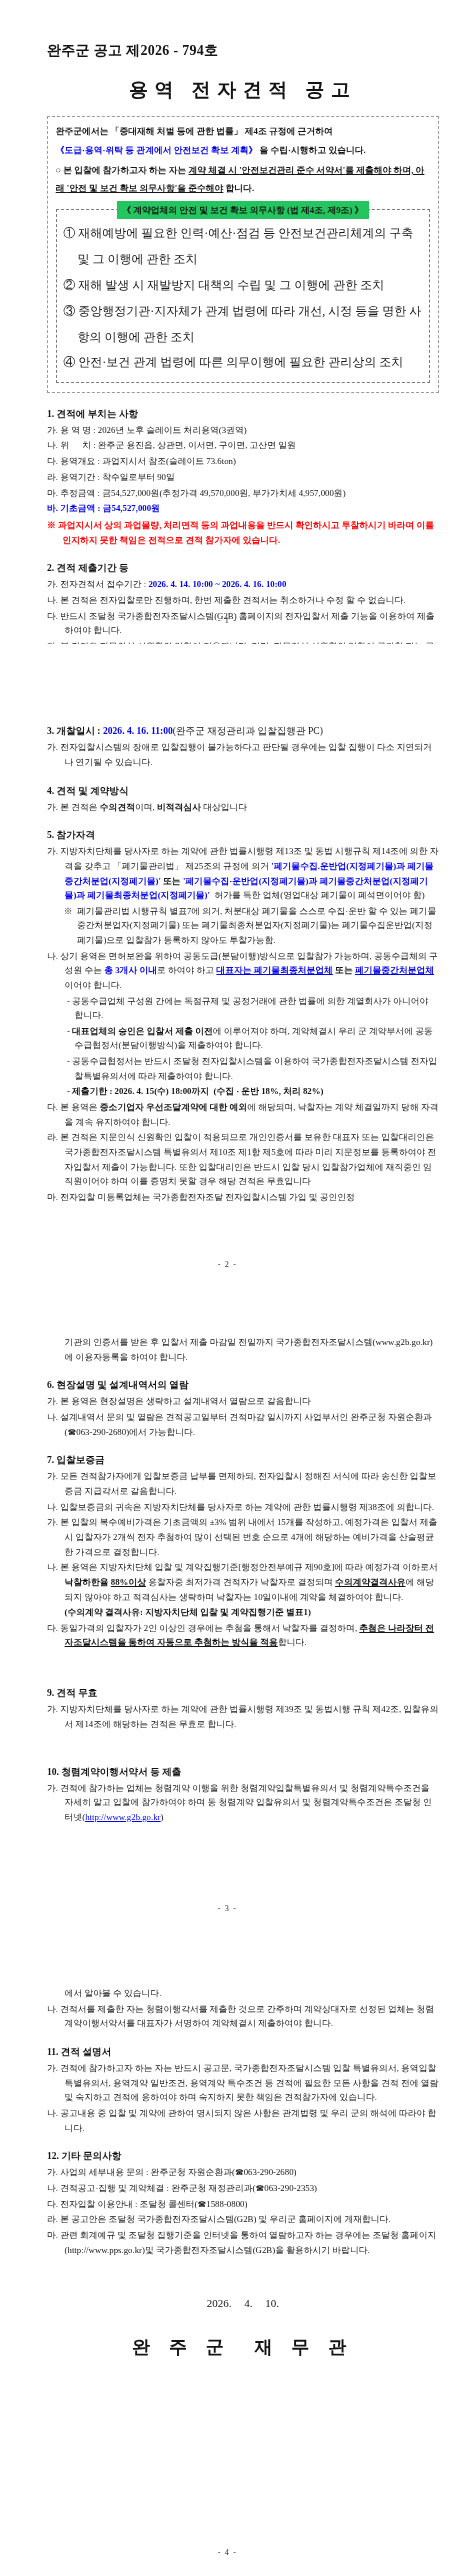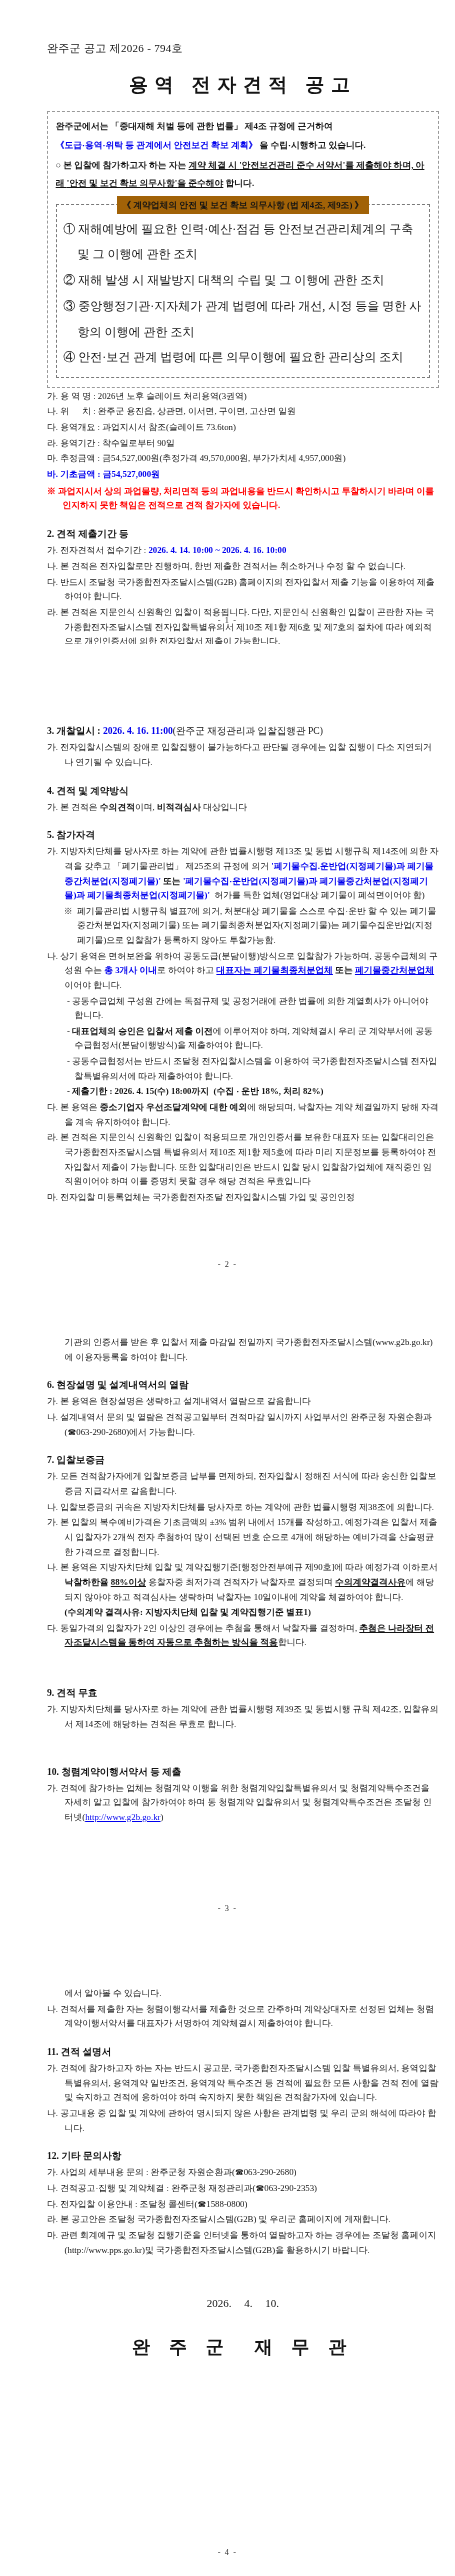--- a/index.html
+++ b/index.html
@@ -6,29 +6,29 @@
   body{width:455px;font-family:"Liberation Serif","DejaVu Serif",serif;color:#141414;}
   #doc{width:455px;background:#fff;}
   .page{position:relative;width:455px;height:644px;box-sizing:border-box;
         padding-left:47px;padding-right:16.5px;overflow:hidden;background:#fff;
         font-size:8.8px;line-height:1.66;}
   .page-1{padding-top:39px;}
   .page-2{padding-top:66px;}
   .page-3{padding-top:47px;}
   .page-4{padding-top:54px;}
 
-  .notice-no{font-size:11px;letter-spacing:0.3px;}
+  .notice-no{font-size:14px;letter-spacing:0.3px;font-weight:bold;}
   .doc-title{text-align:center;font-size:19px;font-weight:bold;letter-spacing:6.6px;margin:12px 0 4.4px;}
 
   .intro-box{border:1.1px dashed #9a9a9a;padding:4.4px 7.7px 8.8px;margin-top:10px;
              font-weight:bold;line-height:2.05;}
   .intro-para{margin:1.1px 0;}
   .obl-box{border:1.1px dashed #7a7a7a;margin-top:12px;padding:0 6.6px 5.5px;}
   .obl-title{display:block;width:max-content;max-width:100%;margin:-8.3px auto 2.2px;
-             background:#a16207;padding:0 5.5px;font-weight:bold;font-size:8.8px;text-align:center;}
+             background:#22c55e;padding:0 5.5px;font-weight:bold;font-size:8.8px;text-align:center;}
   .obl-item{font-size:12px;font-weight:normal;line-height:2.15;padding-left:14.3px;text-indent:-14.3px;}
 
   .sec-h{font-weight:bold;font-size:9.6px;margin-top:13.2px;}
   .li{padding-left:17.6px;text-indent:-17.6px;margin-top:1.1px;white-space:pre-wrap;}
   .cont{padding-left:17.6px;white-space:pre-wrap;}
   .sub{padding-left:27.6px;text-indent:-7.7px;margin-top:1.1px;white-space:pre-wrap;}
   .note2{padding-left:30px;text-indent:-13.2px;margin-top:1.1px;white-space:pre-wrap;}
   .note-red{color:#ff0000;font-weight:bold;padding-left:15.4px;text-indent:-15.4px;margin-top:2.2px;white-space:pre-wrap;}
   .plain{padding-left:17.6px;margin-top:1.1px;white-space:pre-wrap;}
   .pg-footer{position:absolute;bottom:16.5px;left:0;right:0;text-align:center;
@@ -58,20 +58,21 @@
         <div class="intro-para"><span class="r-blue">《도급·용역·위탁 등 관계에서 안전보건 확보 계획》</span><span> 을 수립·시행하고 있습니다.</span></div>
         <div class="intro-para"><span>○ 본 입찰에 참가하고자 하는 자는 </span><span class="r-u">계약 체결 시 </span><span class="r-bu">'안전보건관리 준수 서약서'</span><span class="r-u">를 제출해야 하며, 아래 </span><span class="r-bu">'안전 및 보건 확보 의무사항'</span><span class="r-u">을 준수해야</span><span> 합니다.</span></div>
         <div class="obl-box">
           <div class="obl-title"><span>《 계약업체의 안전 및 보건 확보 의무사항 (법 제4조, 제9조) 》</span></div>
           <div class="obl-item"><span>① 재해예방에 필요한 인력·예산·점검 등 안전보건관리체계의 구축 및 그 이행에 관한 조치</span></div>
           <div class="obl-item"><span>② 재해 발생 시 재발방지 대책의 수립 및 그 이행에 관한 조치</span></div>
           <div class="obl-item"><span>③ 중앙행정기관·지자체가 관계 법령에 따라 개선, 시정 등을 명한 사항의 이행에 관한 조치</span></div>
           <div class="obl-item"><span>④ 안전·보건 관계 법령에 따른 의무이행에 필요한 관리상의 조치</span></div>
         </div>
       </div>
+      <div class="sec-h"><span>1. 견적에 부치는 사항</span></div>
       <div class="li"><span>가. 용 역 명 : 2026년 노후 슬레이트 처리용역(3권역)</span></div>
       <div class="li"><span>나. 위      치 : 완주군 용진읍, 상관면, 이서면, 구이면, 고산면 일원</span></div>
       <div class="li"><span>다. 용역개요 : 과업지시서 참조(슬레이트 73.6ton)</span></div>
       <div class="li"><span>라. 용역기간 : 착수일로부터 90일</span></div>
       <div class="li"><span>마. 추정금액 : 금54,527,000원(추정가격 49,570,000원, 부가가치세 4,957,000원)</span></div>
       <div class="li"><span class="r-blue">바. 기초금액 : 금54,527,000원</span></div>
       <div class="note-red"><span class="r-red">※ 과업지시서 상의 과업물량, 처리면적 등의 과업내용을 반드시 확인하시고 투찰하시기 바라며 이를 인지하지 못한 책임은 전적으로 견적 참가자에 있습니다.</span></div>
       <div class="sec-h"><span>2. 견적 제출기간 등</span></div>
       <div class="li"><span>가. 전자견적서 접수기간 : </span><span class="r-blue">2026. 4. 14. 10:00 ~ 2026. 4. 16. 10:00</span></div>
       <div class="li"><span>나. 본 견적은 전자입찰로만 진행하며, 한번 제출한 견적서는 취소하거나 수정 할 수 없습니다.</span></div>

